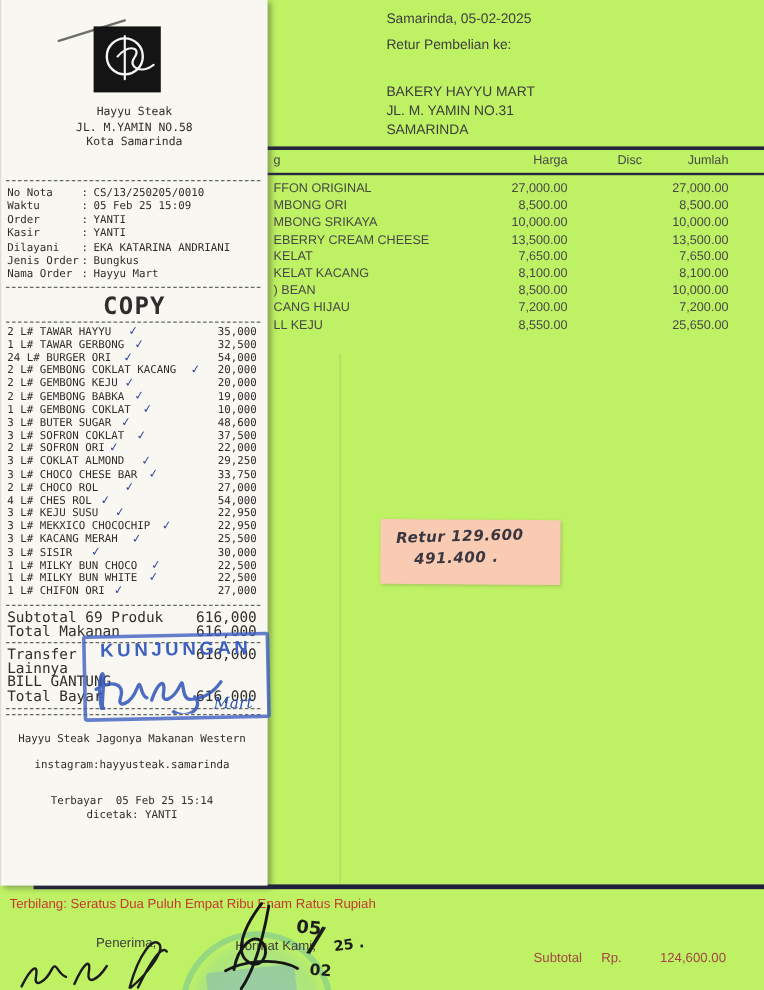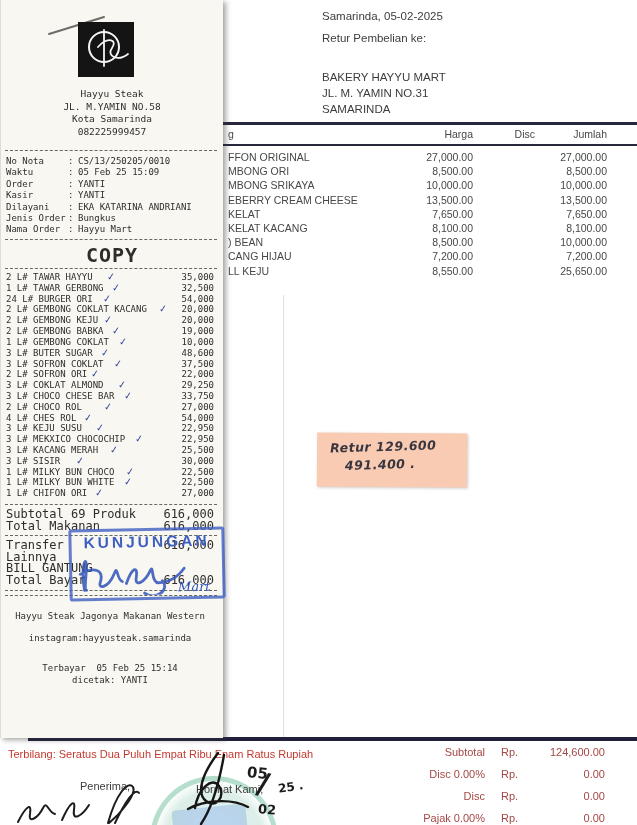--- a/index.html
+++ b/index.html
@@ -1,16 +1,16 @@
 <!DOCTYPE html>
 <html><head>
 <meta charset="utf-8">
 <style>
   html,body{margin:0;padding:0;background:#d8d8d6;}
-  .canvas{position:relative;width:637px;height:825px;background:#ffffff;overflow:hidden;
+  .canvas{position:relative;width:637px;height:825px;background:#bef264;overflow:hidden;
           font-family:"Liberation Sans",sans-serif;color:#454545;}
 
   
   .doc-header{position:absolute;left:322px;top:8px;font-size:11.5px;color:#3d3d3d;line-height:16px;}
   .doc-header .city{margin-bottom:6px;}
   .doc-header .retur-label{margin-bottom:23px;}
 
   .tbl-line1{position:absolute;left:222px;top:122px;width:415px;height:3px;background:#26263c;}
   .tbl-line2{position:absolute;left:222px;top:144px;width:415px;height:2px;background:#26263c;}
   .tbl-head,.tbl-row{display:grid;grid-template-columns:136px 115px 62px 72px;font-size:10.5px;color:#474747;}
@@ -26,21 +26,21 @@
           box-shadow:1px 1px 3px rgba(120,100,90,.35);transform:rotate(.4deg);}
   .sticky .l1,.sticky .l2{position:absolute;font-family:"DejaVu Sans",sans-serif;font-style:italic;font-weight:600;
           color:#3a3640;font-size:12.5px;letter-spacing:.5px;white-space:nowrap;}
   .sticky .l1{left:13px;top:6px;transform:rotate(-2deg);}
   .sticky .l2{left:28px;top:24px;transform:rotate(-2deg);}
 
   .bottom-bar{position:absolute;left:28px;top:737px;width:609px;height:4px;background:#20203c;}
   .terbilang{position:absolute;left:8px;top:748px;font-size:11px;color:#c4392f;white-space:nowrap;}
 
   .doc-totals{position:absolute;left:342px;top:746px;width:263px;font-size:11px;color:#a34745;}
-  .dt-row{display:flex;margin-bottom:10px;}
+  .dt-row{display:flex;margin-bottom:10px;margin-top:47px;}
   .dt-label{width:143px;text-align:right;}
   .dt-rp{width:32px;margin-left:16px;text-align:left;}
   .dt-val{flex:1;text-align:right;}
 
   .penerima{position:absolute;left:80px;top:780px;font-size:11px;color:#3c3c3c;z-index:3;}
   .hormat{position:absolute;left:196px;top:783px;font-size:11px;color:#3c3c3c;z-index:3;}
 
   .green-stamp{position:absolute;left:150px;top:776px;width:118px;height:118px;border-radius:50%;
       border:5px solid rgba(110,190,155,.5);
       background:radial-gradient(circle,rgba(150,205,230,.30) 28%,rgba(140,200,175,.30) 58%,rgba(255,255,255,0) 72%);z-index:1;}
@@ -224,21 +224,20 @@
       <svg width="56" height="55">
         <circle cx="26" cy="25" r="15" stroke="#f5f5f5" stroke-width="2" fill="none"></circle>
         <path d="M26,8 L26,44 M20,25 C30,14 40,18 34,26 C28,34 40,40 50,32" stroke="#f5f5f5" stroke-width="1.8" fill="none" stroke-linecap="round"></path>
       </svg>
     </div>
 
     <div class="store">
       <div>Hayyu Steak</div>
       <div>JL. M.YAMIN NO.58</div>
       <div>Kota Samarinda</div>
-      <div>082225999457</div>
     </div>
 
     <div class="dash" style="top:150px;"></div>
     <div class="r-abs" style="top:156px;" id="info-rows">
         <div class="info-row">
           <span class="lbl">No Nota</span>
           <span class="sep">:</span>
           <span>CS/13/250205/0010</span>
         </div>
         <div class="info-row">

